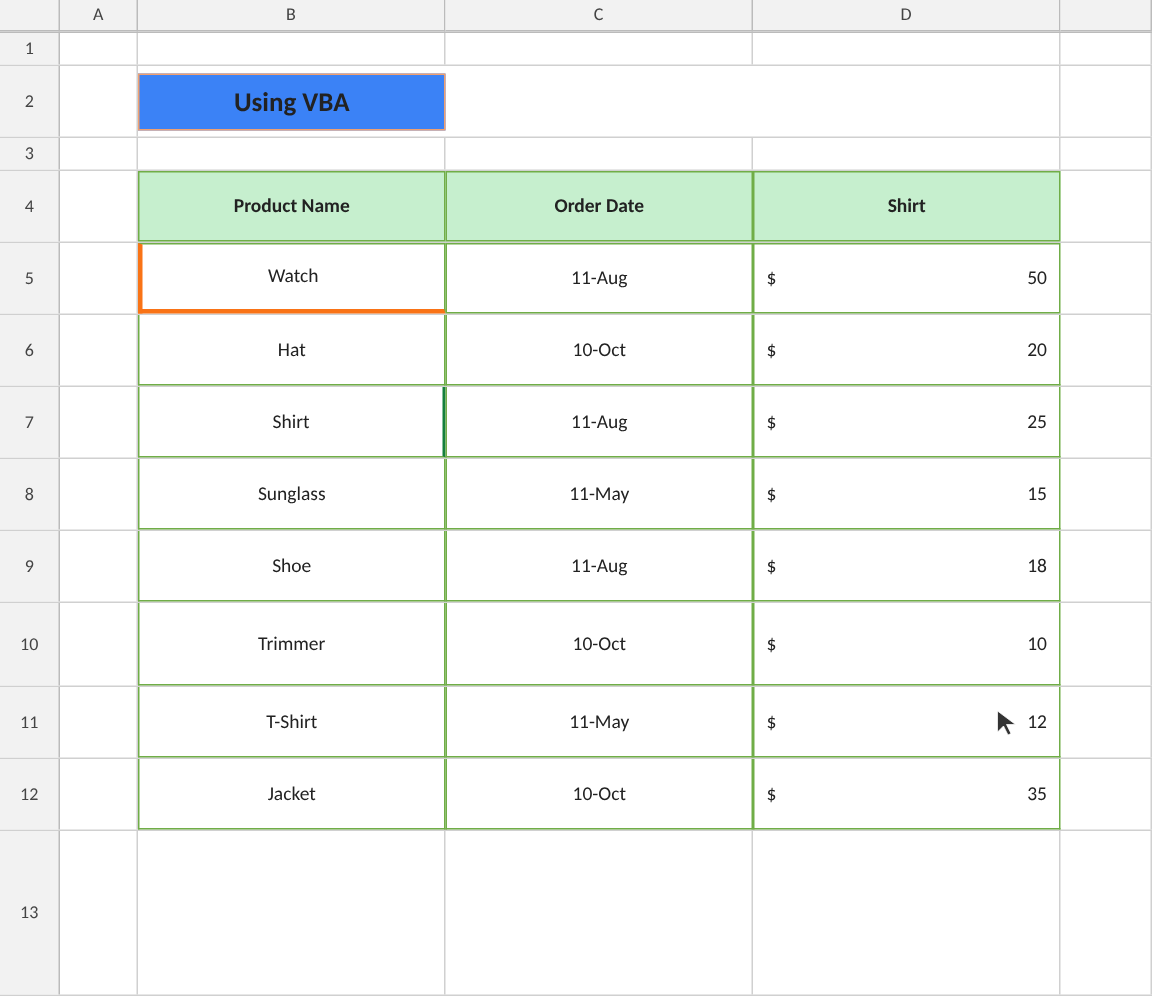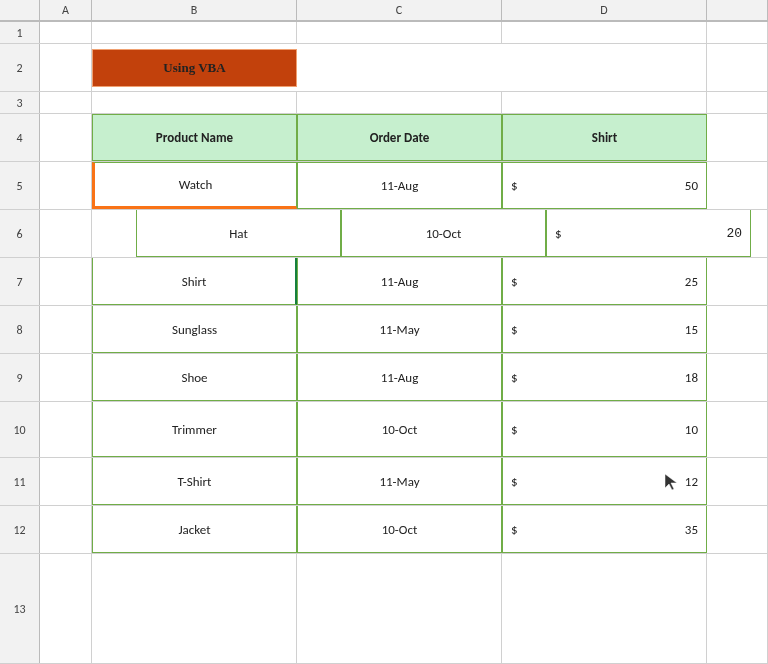--- a/index.html
+++ b/index.html
@@ -149,21 +149,21 @@
     <div class="cell cell-b"></div>
     <div class="cell cell-c"></div>
     <div class="cell cell-d"></div>
     <div class="cell cell-e"></div>
   </div>
 
   <div class="grid-row" style="height:48px;">
     <div class="row-num">2</div>
     <div class="cell cell-a"></div>
     <div class="cell cell-b title-cell" style="border-right: none; padding: 4px 0px;">
-        <div style="background:#c2410c; border:1.5px solid #f0a070; display:flex; align-items:center; justify-content:center; font-weight:bold; font-size:13px; width:615px; height:38px; position:relative; left:0;font-family:Liberation Serif, serif;">Using VBA</div>
+        <div style="background:#3b82f6; border:1.5px solid #f0a070; display:flex; align-items:center; justify-content:center; font-weight:bold; font-size:18px; width:615px; height:38px; position:relative; left:0;">Using VBA</div>
       </div>
     <div class="cell cell-c title-cell" style="border-right: none; border-left: none; padding: 0px;">
     </div>
     <div class="cell cell-d title-cell" style="border-left: none; padding: 4px 0px;">
     </div>
     <div class="cell cell-e"></div>
   </div>
 
   <div class="grid-row" style="height:22px;">
     <div class="row-num">3</div>
@@ -193,26 +193,26 @@
 
         <div class="price-dollar" style="padding-left:8px;">$</div>
         <div class="price-amount" style="flex:1; text-align:right; padding-right:8px;">50</div>
 
       </div>
       <div class="cell cell-e"></div>
     </div>
       <div class="grid-row table-row" style="height: 48px;">
       <div class="row-num">6</div>
       <div class="cell cell-a"></div>
-      <div class="cell cell-b" style="justify-content:center; border:1px solid #70ad47; border-top:none; border-right:1px solid #70ad47;margin-left:44px;">Hat</div>
+      <div class="cell cell-b" style="justify-content:center; border:1px solid #70ad47; border-top:none; border-right:1px solid #70ad47;">Hat</div>
       <div class="cell cell-c" style="justify-content:center; border:1px solid #70ad47; border-top:none; border-right:1px solid #70ad47;">10-Oct</div>
       <div class="cell" style="width:205px; min-width:205px; display:flex; align-items:center; border:1px solid #70ad47; border-top:none; padding:0;">
 
         <div class="price-dollar" style="padding-left:8px;">$</div>
-        <div class="price-amount" style="flex:1; text-align:right; padding-right:8px;font-family:Liberation Mono, monospace;">20</div>
+        <div class="price-amount" style="flex:1; text-align:right; padding-right:8px;">20</div>
 
       </div>
       <div class="cell cell-e"></div>
     </div>
       <div class="grid-row table-row" style="height: 48px;">
       <div class="row-num">7</div>
       <div class="cell cell-a"></div>
       <div class="cell cell-b" style="justify-content:center; border:1px solid #70ad47; border-top:none; border-right:2px solid #15803d;">Shirt</div>
       <div class="cell cell-c" style="justify-content:center; border:1px solid #70ad47; border-top:none; border-right:1px solid #70ad47;">11-Aug</div>
       <div class="cell" style="width:205px; min-width:205px; display:flex; align-items:center; border:1px solid #70ad47; border-top:none; padding:0;">

